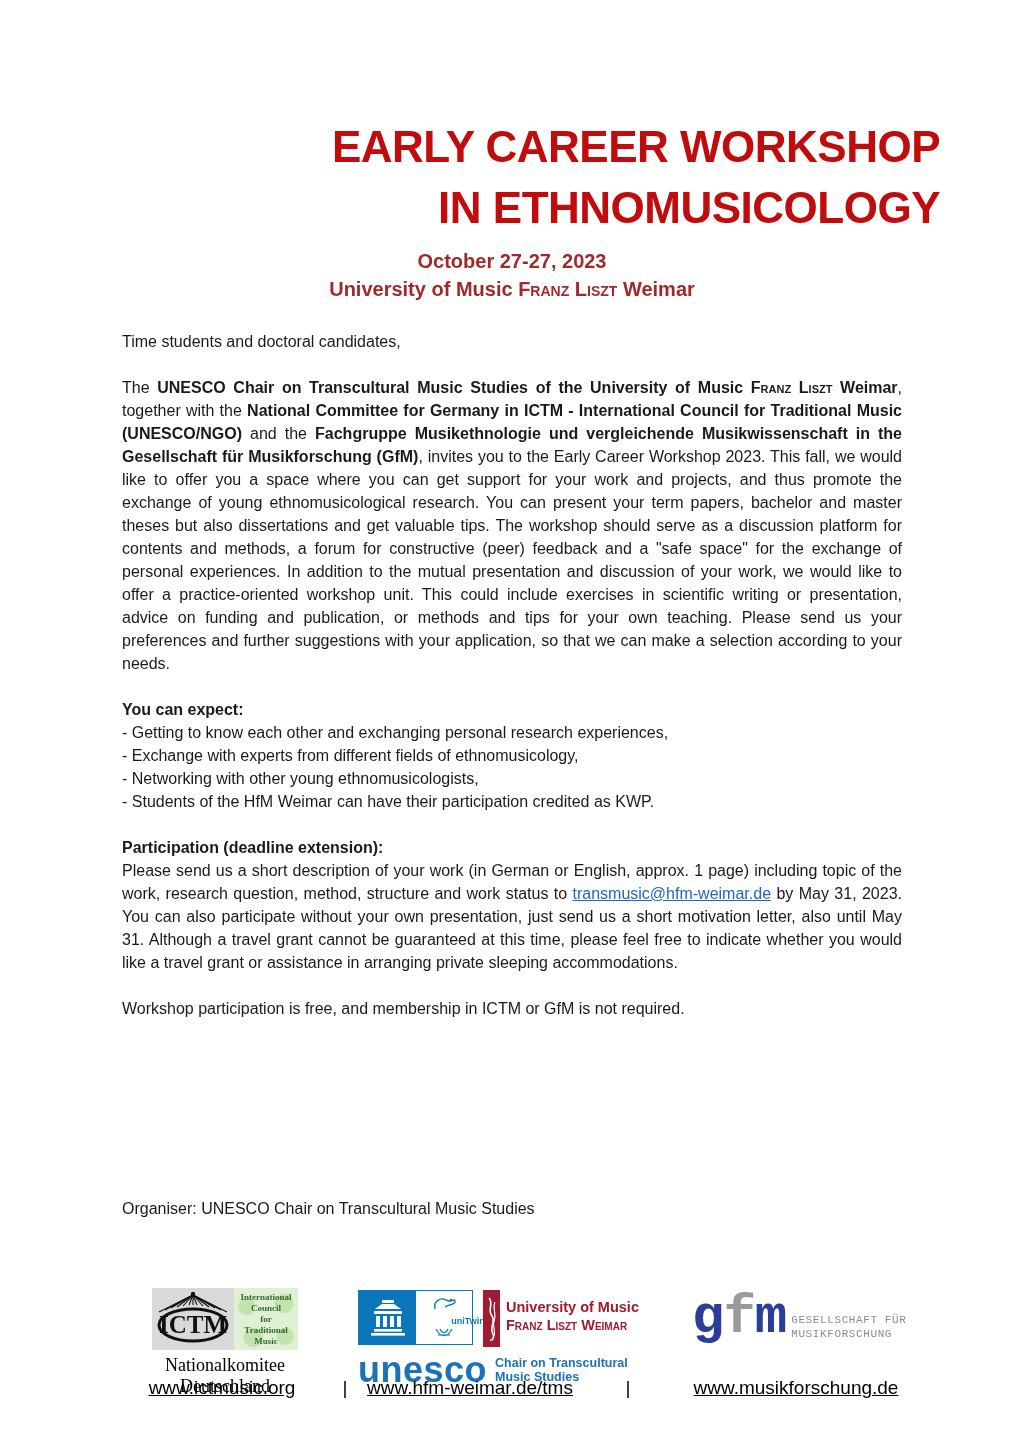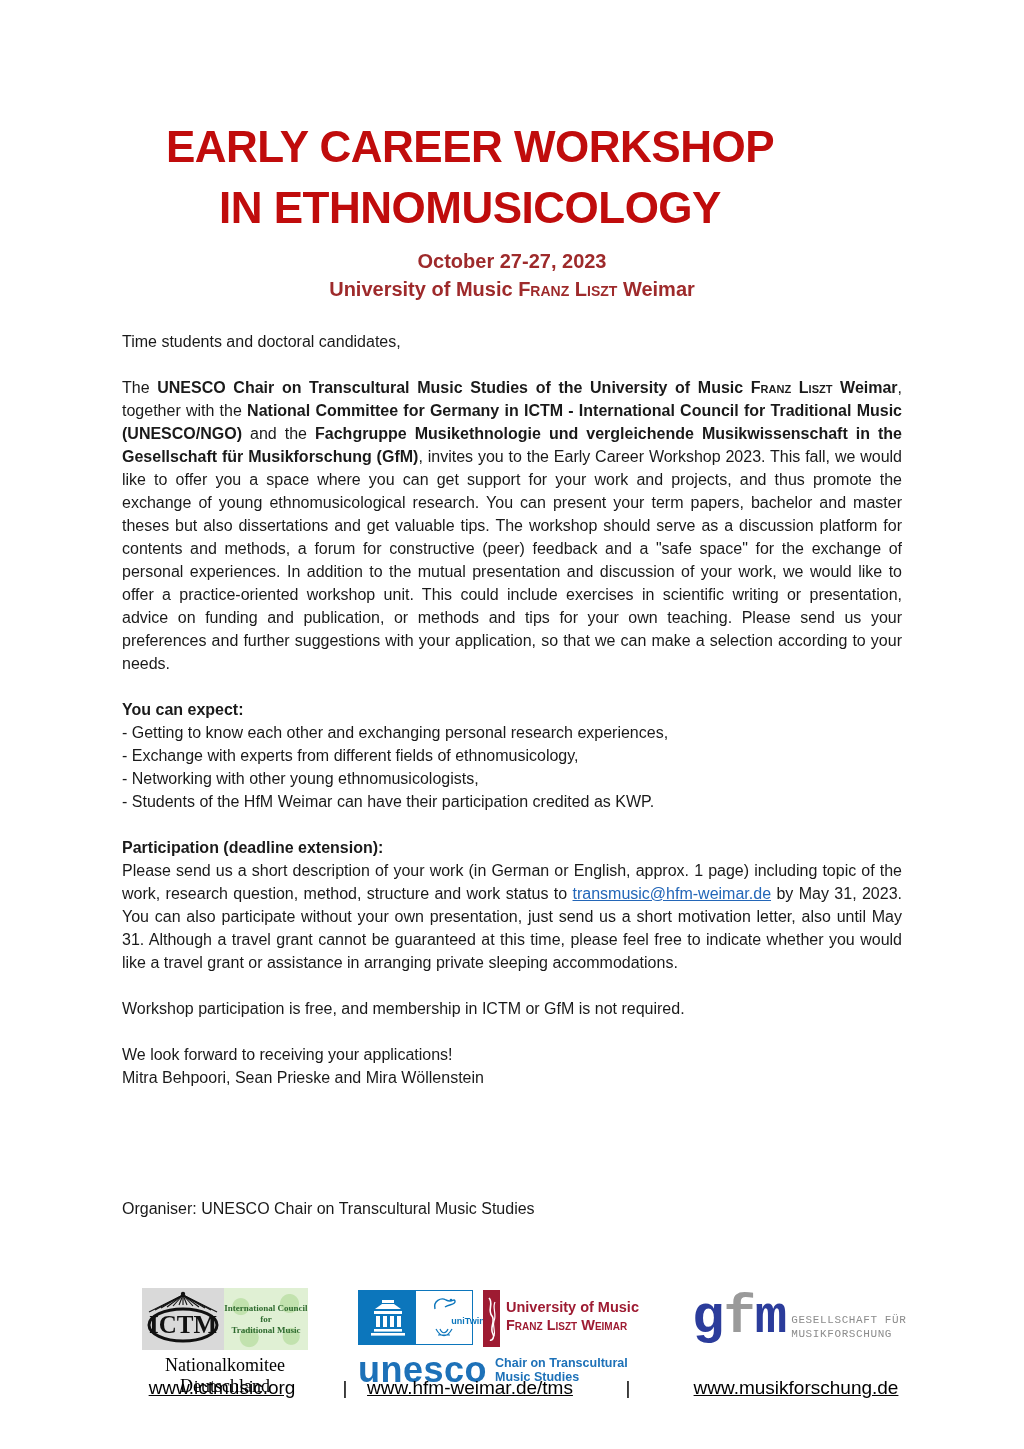--- a/index.html
+++ b/index.html
@@ -6,21 +6,21 @@
   body {
     width:1024px; height:1449px;
     background:#ffffff;
     font-family:"Liberation Sans","DejaVu Sans",sans-serif;
     color:#1a1a1a;
     position:relative;
     overflow:hidden;
   }
   .title {
     position:absolute; top:116px; left:0; width:940px;
-    text-align:center; color:#c00c0c; font-weight:bold;
+    text-align:right; color:#c00c0c; font-weight:bold;
     font-size:44px; line-height:61px; letter-spacing:-0.5px;
   }
   .subtitle {
     position:absolute; top:247px; left:0; width:1024px;
     text-align:center; color:#9e2a2b; font-weight:bold;
     font-size:20px; line-height:28px;
   }
   .body-text {
     position:absolute; top:330px; left:122px; width:780px;
     font-size:16px; line-height:23px;
@@ -32,21 +32,21 @@
   .sc { font-variant:small-caps; }
   .heading { font-weight:bold; }
   .maillink { color:#2366b8; text-decoration:underline; cursor:pointer; }
   .organiser { position:absolute; top:1200px; left:122px; font-size:16px; }
 
   
   .col-ictm { position:absolute; left:120px; top:1288px; width:210px; text-align:center; }
   .ictm-logos { display:flex; justify-content:center; }
   .ictm-emblem { width:82px; height:62px; background:#d9d9d9; }
   .ictm-green {
-    width:84px; height:62px;
+    width:64px; height:62px;
     background-color:#e0f0d4;
     background-image:
       radial-gradient(circle at 20% 30%, #c2e2ae 0 8px, transparent 9px),
       radial-gradient(circle at 78% 25%, #c2e2ae 0 9px, transparent 10px),
       radial-gradient(circle at 30% 80%, #c2e2ae 0 9px, transparent 10px),
       radial-gradient(circle at 80% 78%, #c2e2ae 0 8px, transparent 9px);
     display:flex; flex-direction:column; justify-content:center; align-items:center;
     color:#2f6b2f; font-family:"Liberation Serif","DejaVu Serif",serif;
     font-weight:bold; font-size:9px; line-height:11px;
   }
@@ -108,24 +108,20 @@
     </div>
 
 
     <div class="section">
       <div class="heading line">Participation (deadline extension):</div>
       <div class="line" style="text-align:justify;"><span>Please send us a short description of your work (in German or English, approx. 1 page) including topic of the work, research question, method, structure and work status to </span><a class="maillink">transmusic@hfm-weimar.de</a><span> by May 31, 2023. You can also participate without your own presentation, just send us a short motivation letter, also until May 31. Although a travel grant cannot be guaranteed at this time, please feel free to indicate whether you would like a travel grant or assistance in arranging private sleeping accommodations.</span></div>
     </div>
 
     <p class="para">Workshop participation is free, and membership in ICTM or GfM is not required.</p>
 
-    <div class="section">
-      <div class="line">We look forward to receiving your applications!</div>
-      <div class="line">Mitra Behpoori, Sean Prieske and Mira Wöllenstein</div>
-    </div>
   </div>
 
   <div class="organiser">Organiser: UNESCO Chair on Transcultural Music Studies</div>
 
   <div class="col-ictm">
     <div class="ictm-logos">
       <div class="ictm-emblem">
         <svg width="82" height="62" viewBox="0 0 82 62">
           <g stroke="#111" stroke-width="1.1">
             <line x1="41" y1="7" x2="7" y2="24"></line>

